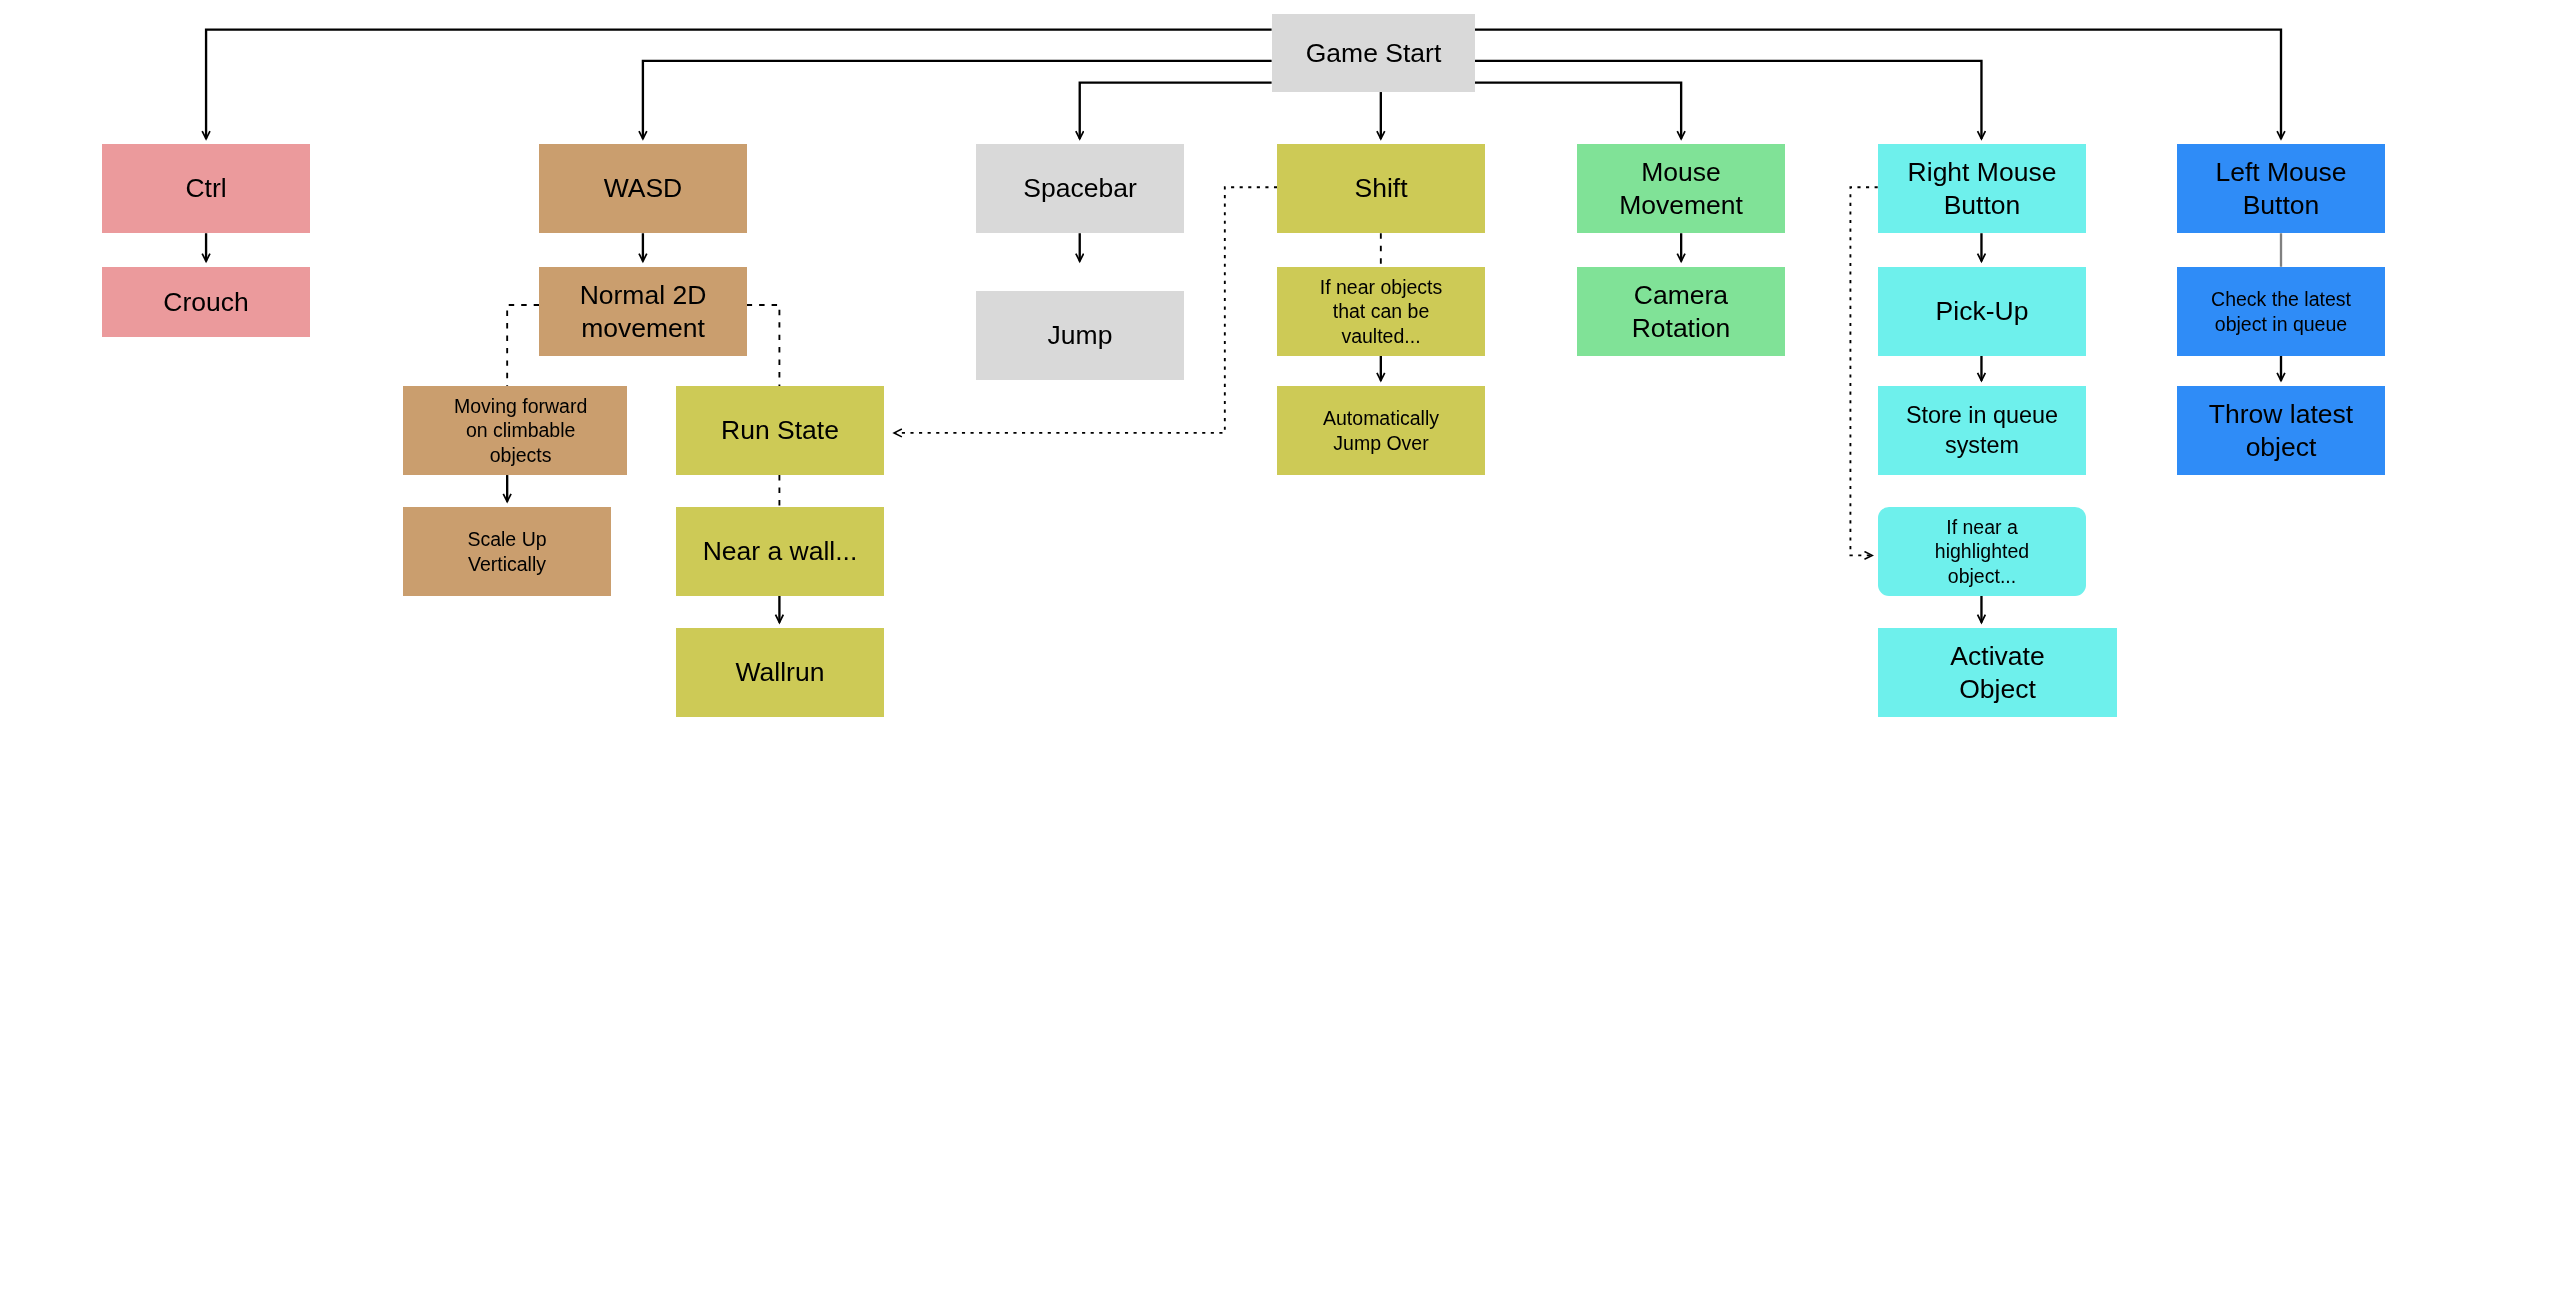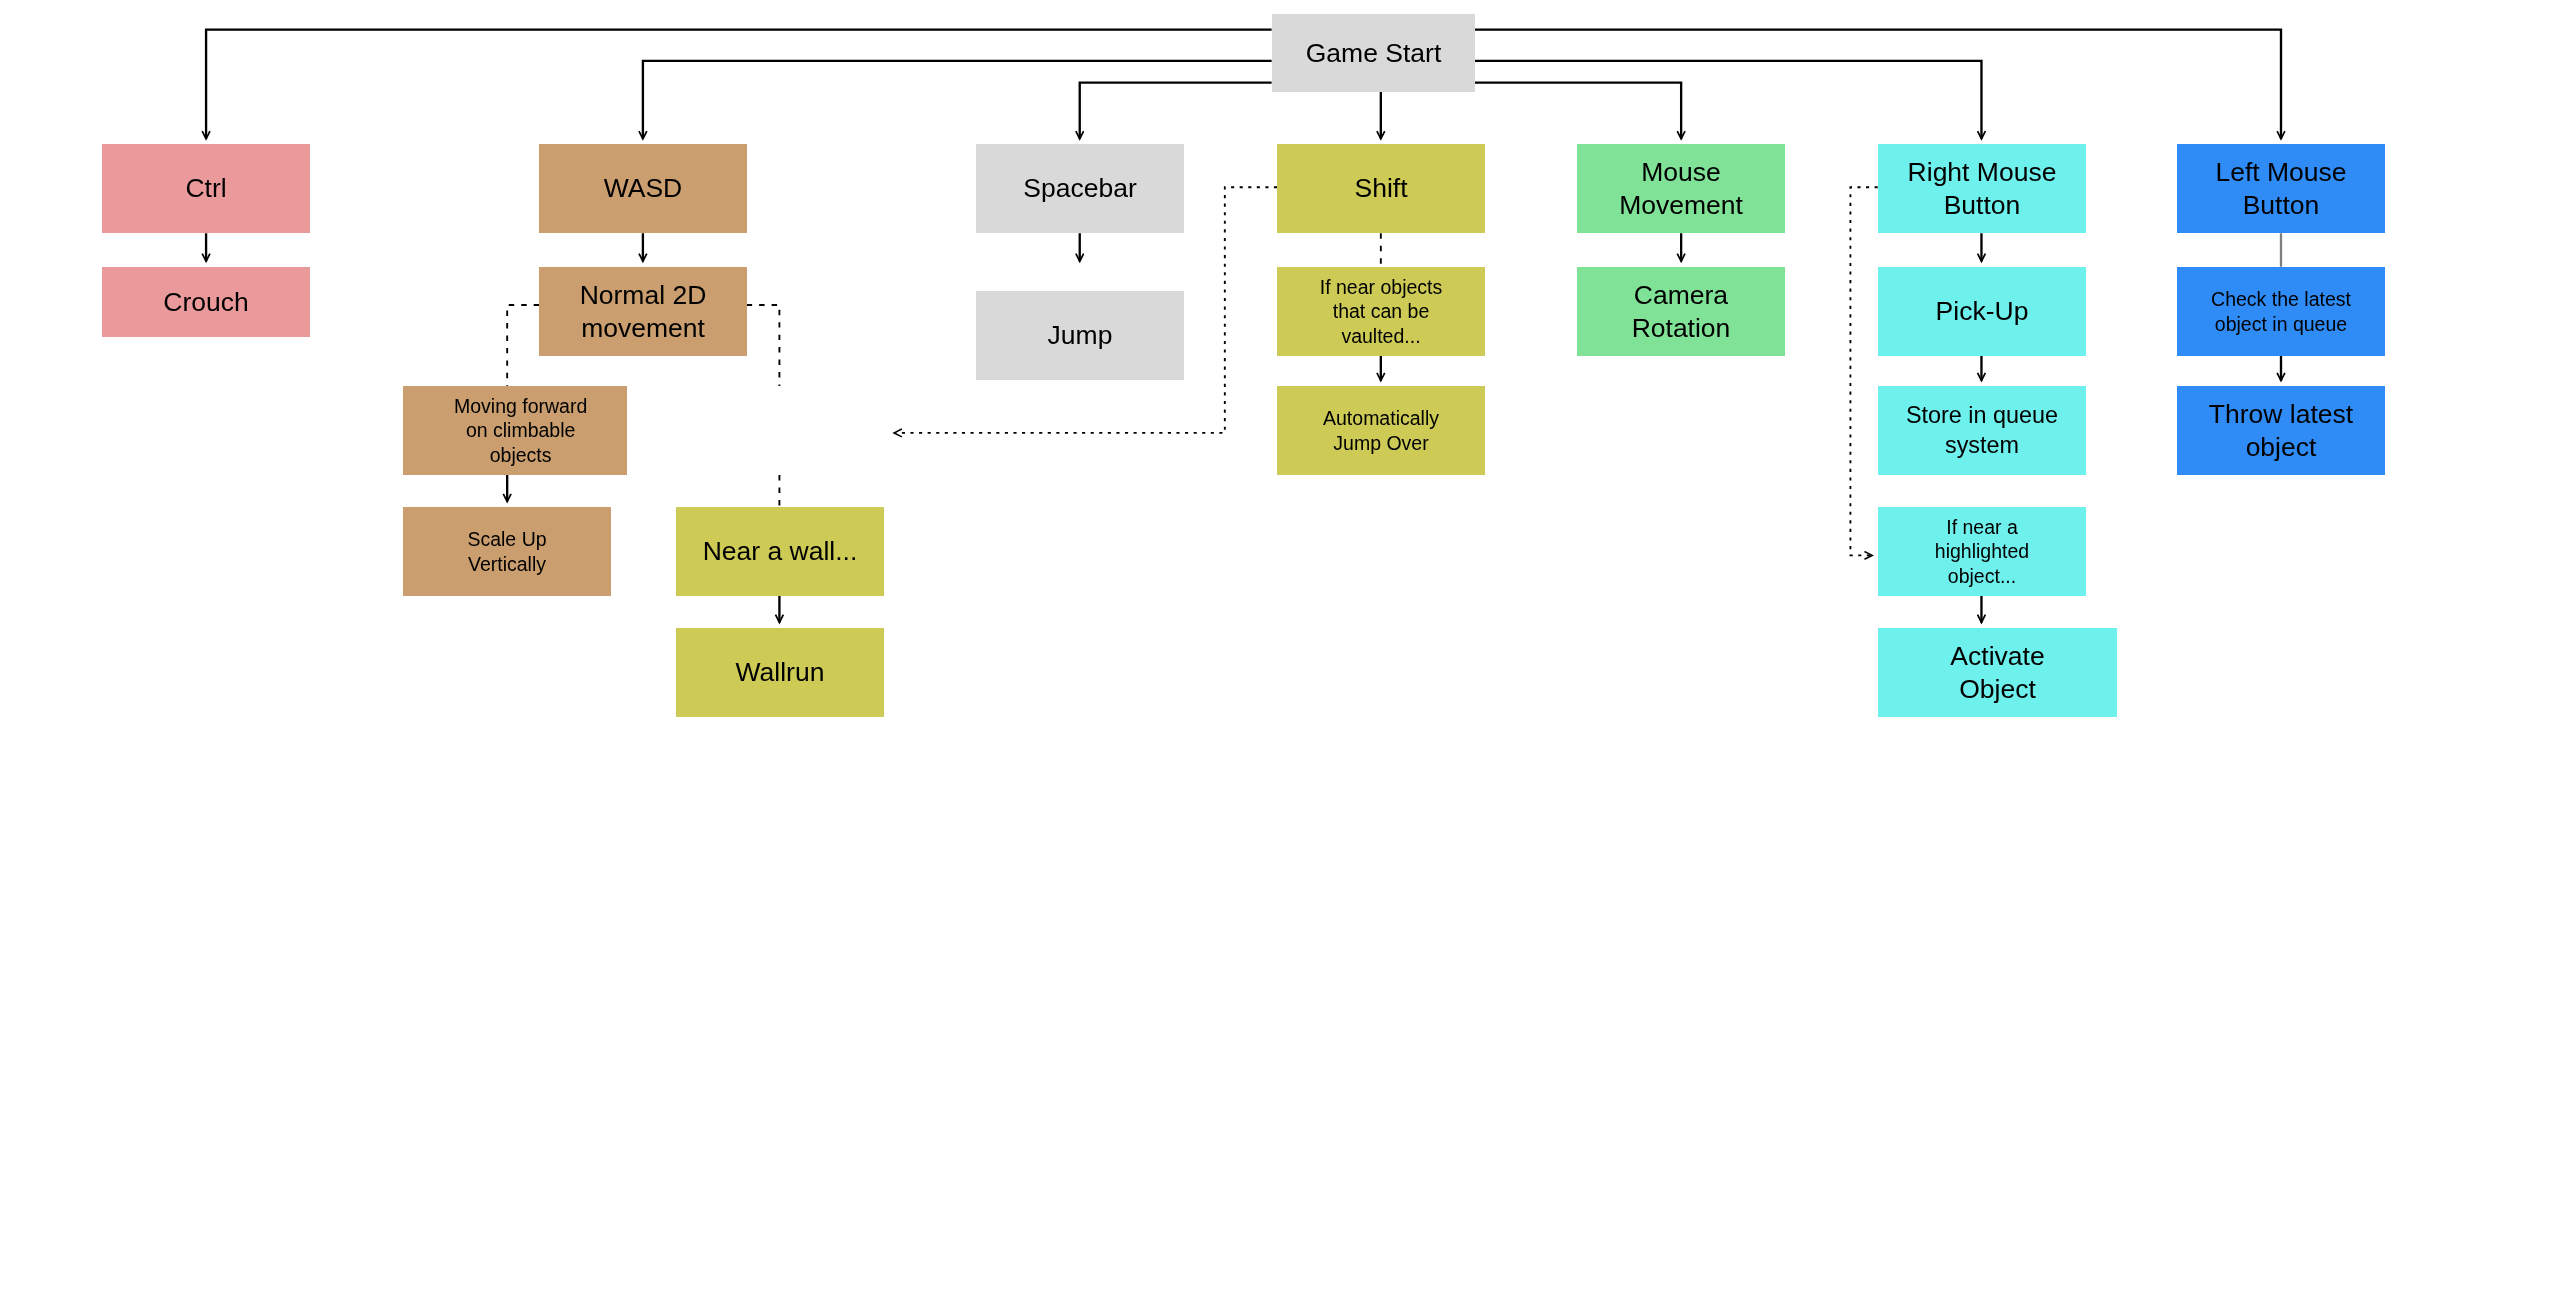--- a/index.html
+++ b/index.html
@@ -105,20 +105,21 @@
 
   <div class="node sz-lg" style="left:539px;top:144px;width:208px;height:89px;background:#ca9e6e;">WASD</div>
   <div class="node sz-lg" style="left:539px;top:267px;width:208px;height:89px;background:#ca9e6e;">Normal 2D
 movement</div>
   <div class="node sz-sm" style="left:403px;top:386px;width:224px;height:89px;background:#ca9e6e;padding-left:16px;">Moving forward
 on climbable
 objects</div>
   <div class="node sz-sm" style="left:403px;top:507px;width:208px;height:89px;background:#ca9e6e;">Scale Up
 Vertically</div>
 
+  <div class="node sz-lg" style="left:676px;top:386px;width:208px;height:89px;background:#cdca56;">Run State</div>
   <div class="node sz-lg" style="left:676px;top:507px;width:208px;height:89px;background:#cdca56;">Near a wall...</div>
   <div class="node sz-lg" style="left:676px;top:628px;width:208px;height:89px;background:#cdca56;">Wallrun</div>
 
   <div class="node sz-lg" style="left:976px;top:144px;width:208px;height:89px;background:#d9d9d9;">Spacebar</div>
   <div class="node sz-lg" style="left:976px;top:267px;width:208px;height:89px;background:#d9d9d9;margin-top:24px;">Jump</div>
 
   <div class="node sz-lg" style="left:1277px;top:144px;width:208px;height:89px;background:#cdca56;">Shift</div>
   <div class="node sz-sm" style="left:1277px;top:267px;width:208px;height:89px;background:#cdca56;">If near objects
 that can be
 vaulted...</div>
@@ -128,21 +129,21 @@
   <div class="node sz-lg" style="left:1577px;top:144px;width:208px;height:89px;background:#80e297;">Mouse
 Movement</div>
   <div class="node sz-lg" style="left:1577px;top:267px;width:208px;height:89px;background:#80e297;">Camera
 Rotation</div>
 
   <div class="node sz-lg" style="left:1878px;top:144px;width:208px;height:89px;background:#6ef0ec;">Right Mouse
 Button</div>
   <div class="node sz-lg" style="left:1878px;top:267px;width:208px;height:89px;background:#6ef0ec;">Pick-Up</div>
   <div class="node sz-md" style="left:1878px;top:386px;width:208px;height:89px;background:#6ef0ec;">Store in queue
 system</div>
-  <div class="node sz-sm" style="left:1878px;top:507px;width:208px;height:89px;background:#6ef0ec;">If near a
+  <div class="node sz-sm" style="left:1878px;top:507px;width:208px;height:89px;background:#6ef0ec;border-radius:11px;">If near a
 highlighted
 object...</div>
   <div class="node sz-lg" style="left:1878px;top:628px;width:239px;height:89px;background:#6ef0ec;">Activate
 Object</div>
 
   <div class="node sz-lg" style="left:2177px;top:144px;width:208px;height:89px;background:#2f8cf7;">Left Mouse
 Button</div>
   <div class="node sz-sm" style="left:2177px;top:267px;width:208px;height:89px;background:#2f8cf7;">Check the latest
 object in queue</div>
   <div class="node sz-lg" style="left:2177px;top:386px;width:208px;height:89px;background:#2f8cf7;">Throw latest

